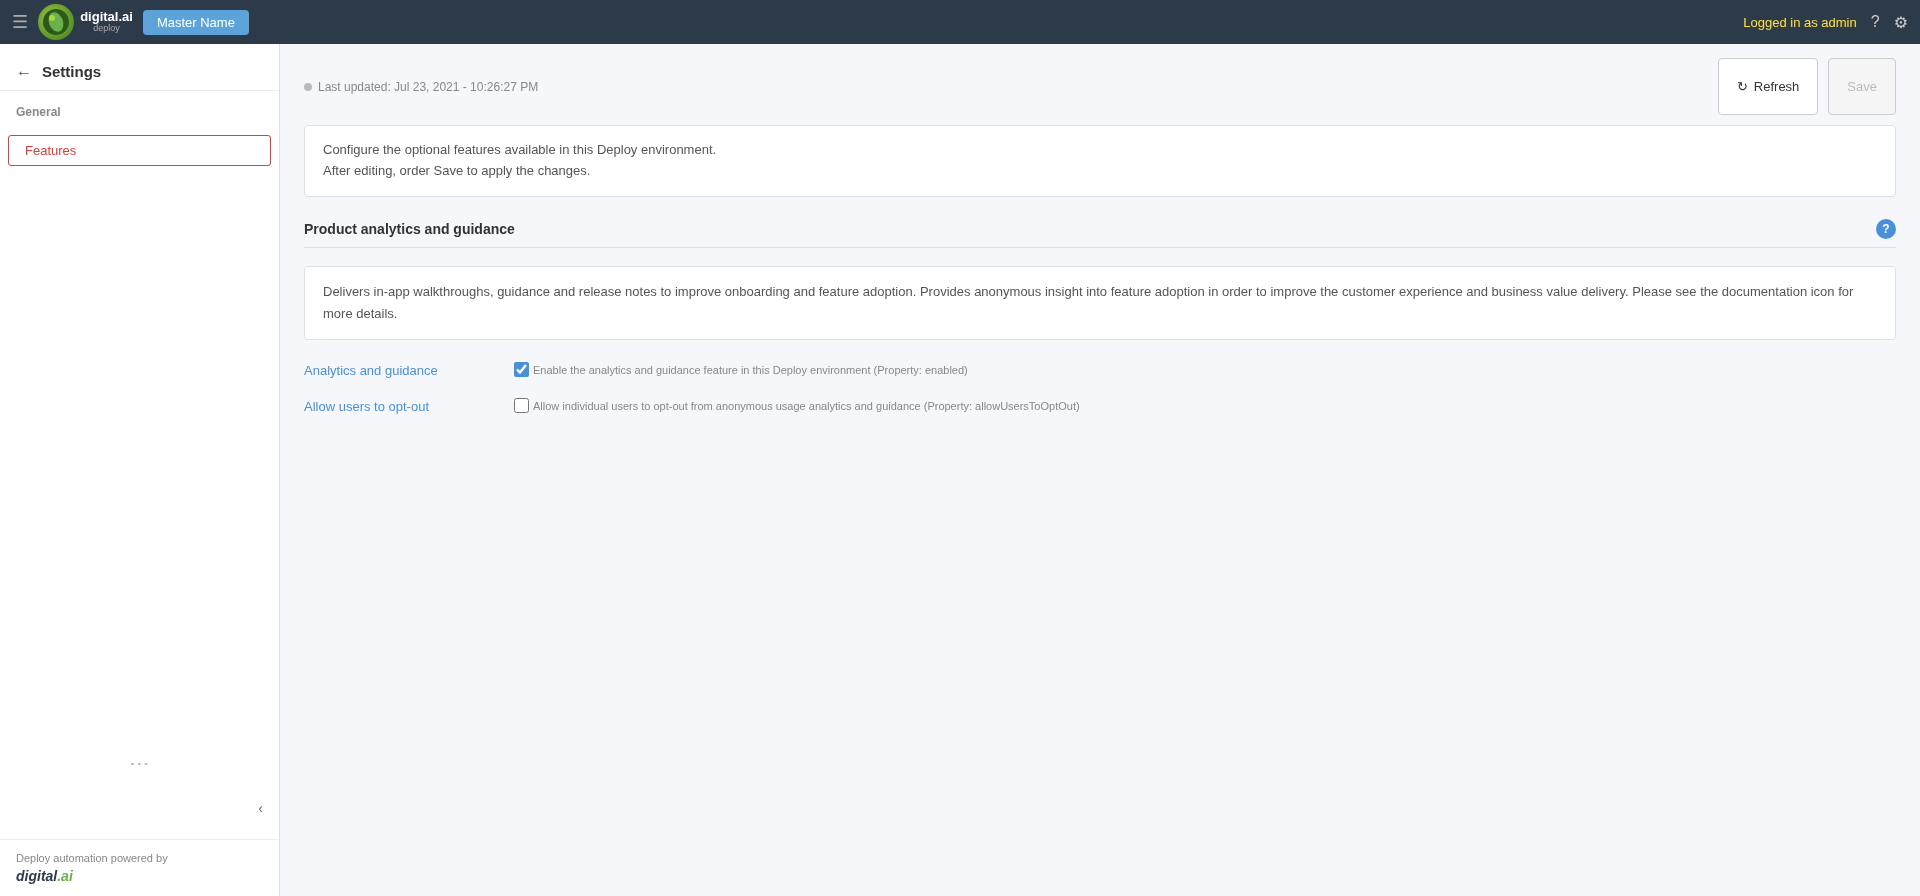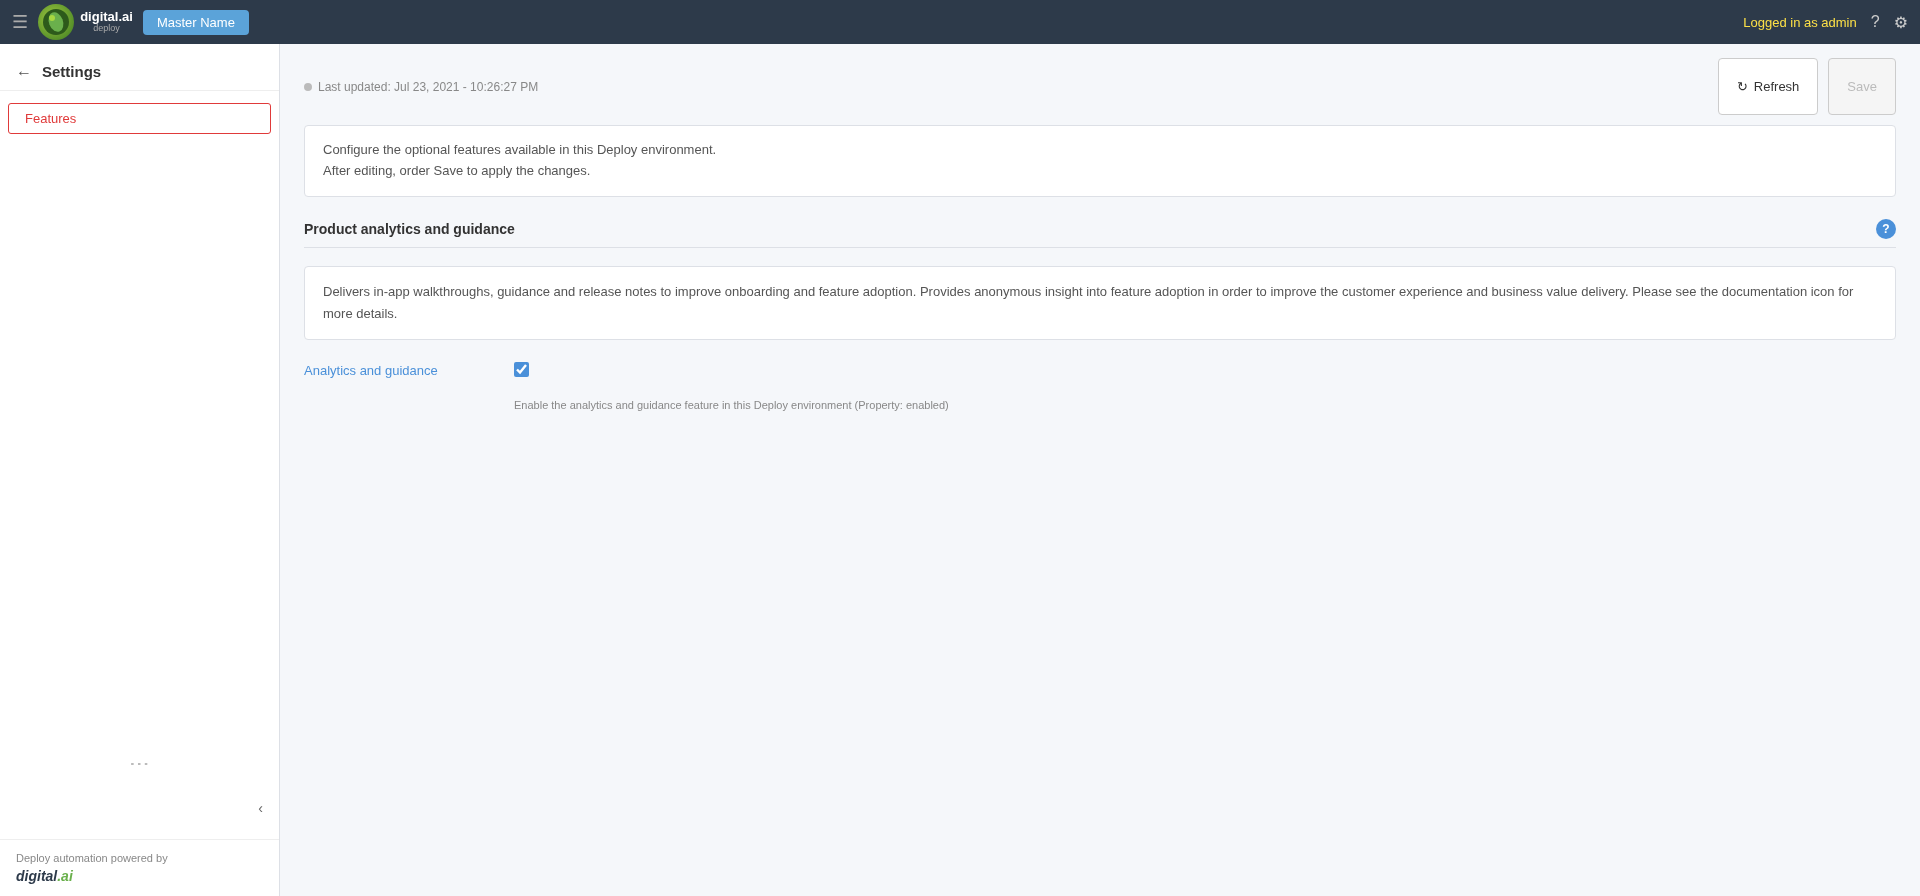--- a/index.html
+++ b/index.html
@@ -100,21 +100,21 @@
       font-size: 12px; font-weight: bold; cursor: pointer;
     }
 
     .description-box {
       background: #fff; border: 1px solid #dde0e6; border-radius: 4px;
       padding: 14px 18px; margin-bottom: 22px; font-size: 13px; color: #555; line-height: 1.7;
     }
 
     .feature-row { display: flex; align-items: flex-start; gap: 0; margin-bottom: 20px; }
     .feature-label { width: 210px; font-size: 13px; color: #4a90d9; padding-top: 1px; flex-shrink: 0; }
-    .feature-control { display: flex; flex-direction: column; gap: 20px; }
+    .feature-control { display: flex; flex-direction: row; gap: 4px; }
     .feature-description { font-size: 11px; color: #888; margin-top: 2px; }
 
     
     .checkbox-wrapper { display: flex; align-items: center; }
     input[type="checkbox"] {
       width: 15px; height: 15px; cursor: pointer; accent-color: #4a90d9;
     }
 
     
     .digitalai-logo { font-size: 14px; font-weight: 700; color: #2d3a4a; font-style: italic; }
@@ -148,20 +148,21 @@
   </div>
 </nav>
 
 <div class="layout">
 
   <aside class="sidebar">
     <div class="sidebar-header">
       <span class="back-arrow">←</span>
       <span class="sidebar-title">Settings</span>
     </div>
+    <div class="sidebar-section-label">General</div>
     <div class="sidebar-item active">Features</div>
     <span class="sidebar-dots">⋮</span>
     <button class="sidebar-collapse-btn">‹</button>
     <div class="sidebar-footer">
       <div class="powered-by">Deploy automation powered by</div>
       <div class="digitalai-logo">digital<span>.ai</span></div>
     </div>
   </aside>
 
   <main class="main-content">
@@ -199,16 +200,25 @@
       <div class="feature-row">
         <div class="feature-label">Analytics and guidance</div>
         <div class="feature-control">
           <div class="checkbox-wrapper">
             <input type="checkbox" id="analytics-cb" checked="" style="">
           </div>
           <div class="feature-description">Enable the analytics and guidance feature in this Deploy environment (Property: enabled)</div>
         </div>
       </div>
 
+      <div class="feature-row">
+        <div class="feature-label">Allow users to opt-out</div>
+        <div class="feature-control">
+          <div class="checkbox-wrapper">
+            <input type="checkbox" id="optout-cb" style="">
+          </div>
+          <div class="feature-description">Allow individual users to opt-out from anonymous usage analytics and guidance (Property: allowUsersToOptOut)</div>
+        </div>
+      </div>
 
     </div>
   </main>
 </div>
 
 </body></html>

